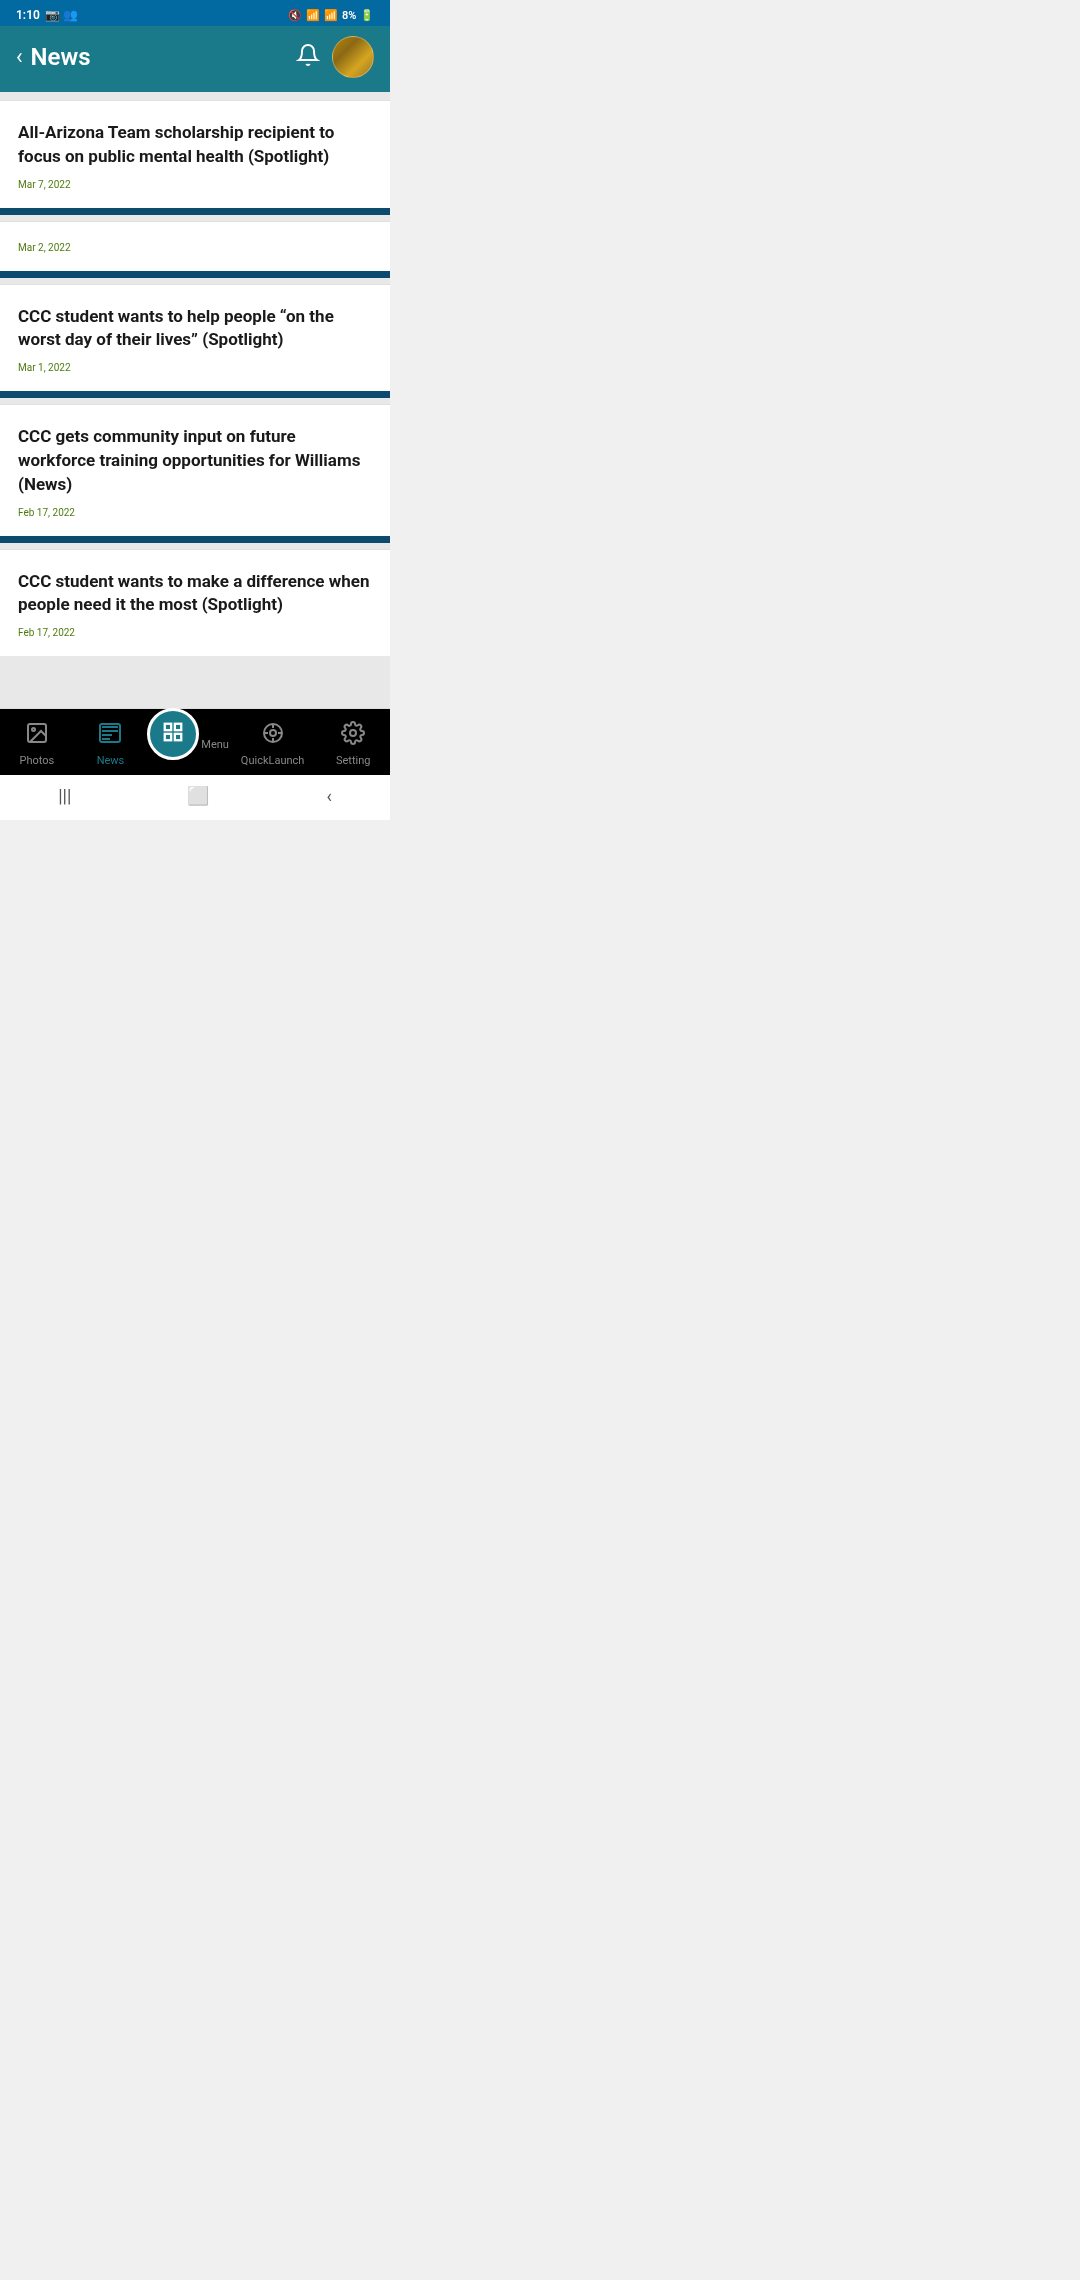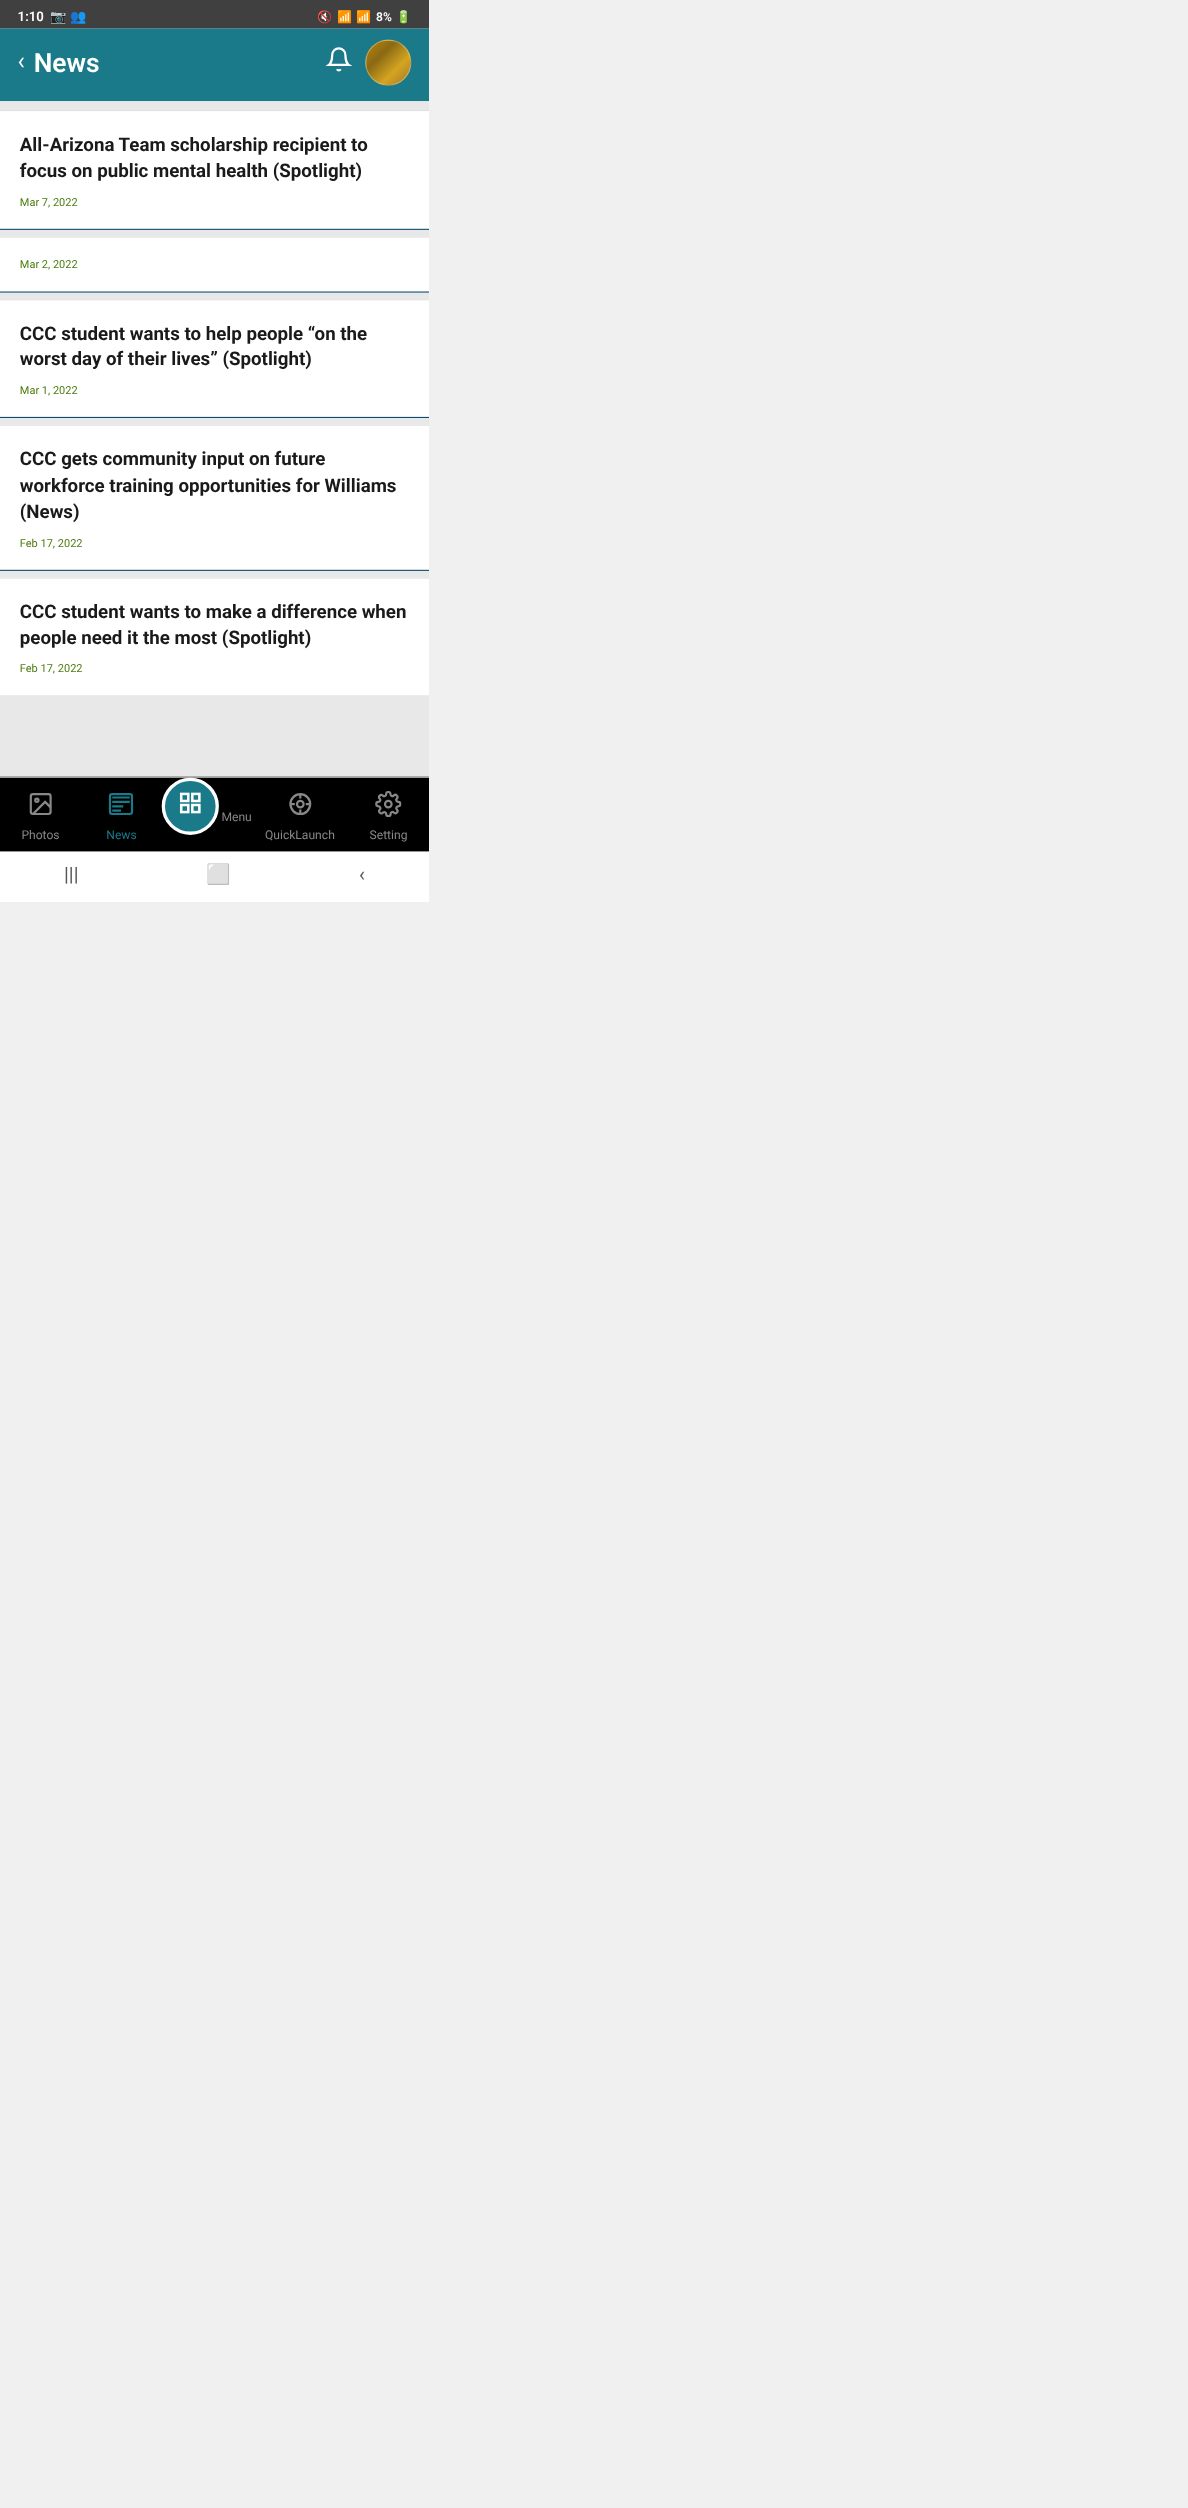--- a/index.html
+++ b/index.html
@@ -11,21 +11,21 @@
       background: #f0f0f0;
       font-family: -apple-system, BlinkMacSystemFont, 'Segoe UI', Roboto, sans-serif;
       display: flex;
       flex-direction: column;
       position: relative;
       overflow-x: hidden;
     }
 
     
     .status-bar {
-      background: #404040;
+      background: #0369a1;
       color: white;
       padding: 8px 16px 4px;
       display: flex;
       justify-content: space-between;
       align-items: center;
       font-size: 12px;
       font-weight: 600;
     }
     .status-bar-left {
       display: flex;
@@ -90,21 +90,21 @@
       display: flex;
       flex-direction: column;
       gap: 6px;
     }
 
     .news-card {
       background: white;
       padding: 20px 18px 18px;
       cursor: pointer;
       border-top: 1px solid #e0e0e0;
-      border-bottom: 1px solid #0c4a6e;
+      border-bottom: 7px solid #0c4a6e;
     }
     .news-card:last-child {
       border-bottom: none;
     }
 
     .news-title {
       font-size: 17px;
       font-weight: 700;
       color: #1a1a1a;
       line-height: 1.4;

